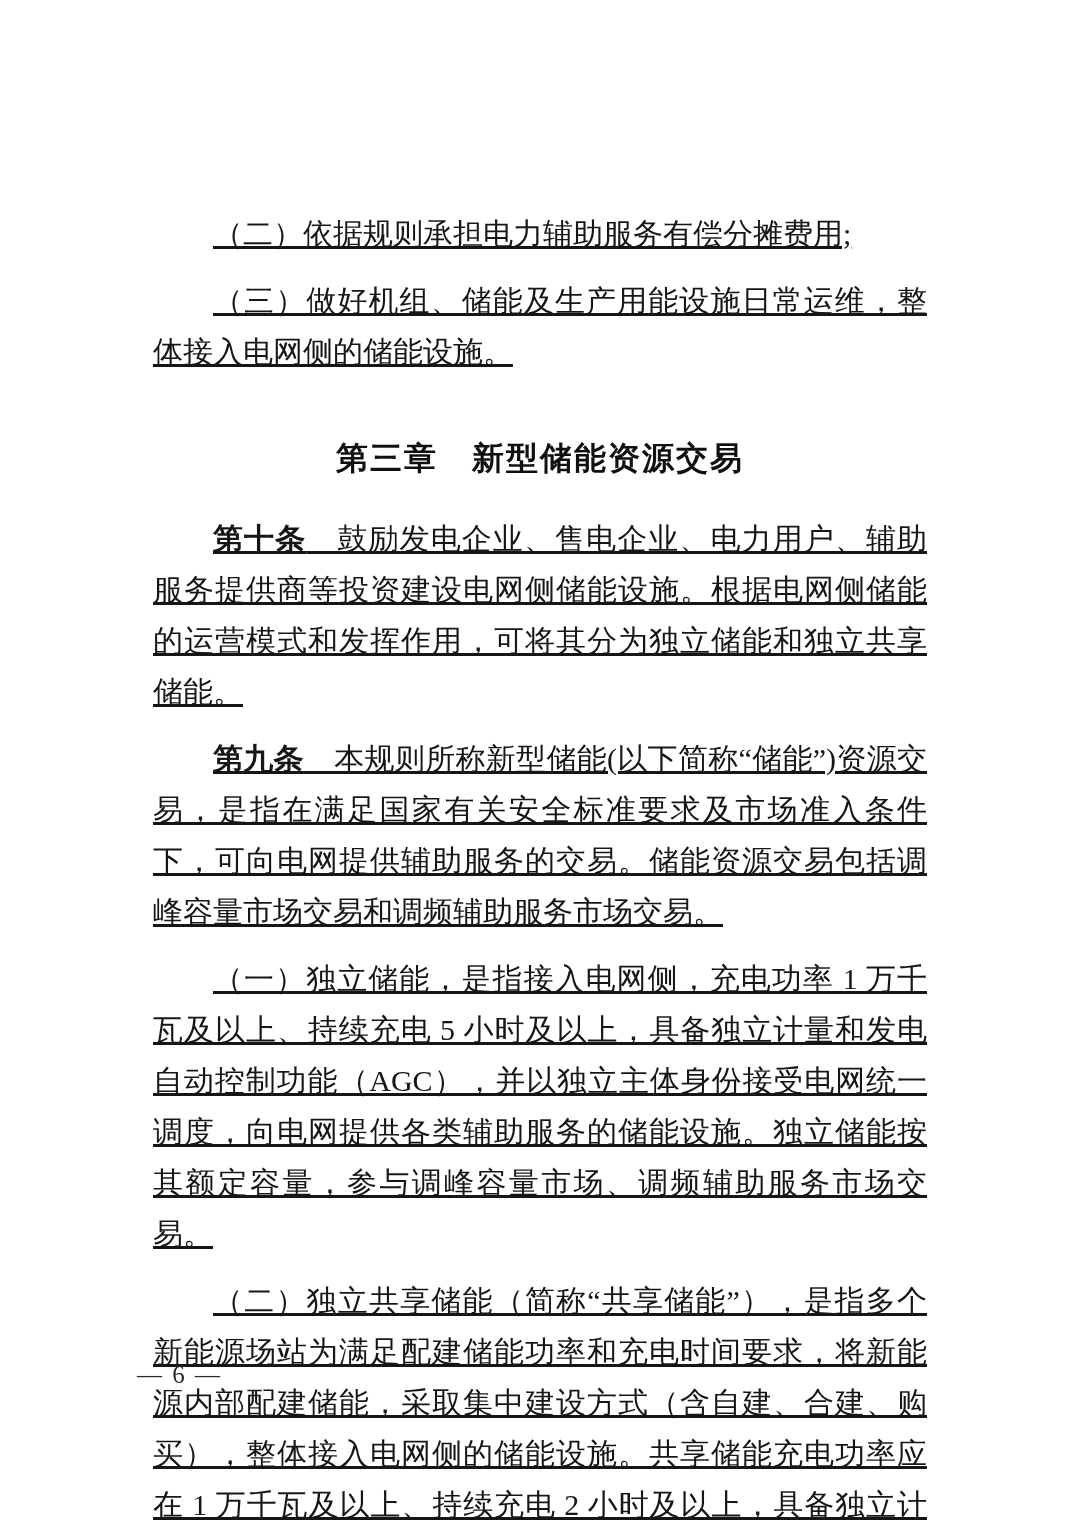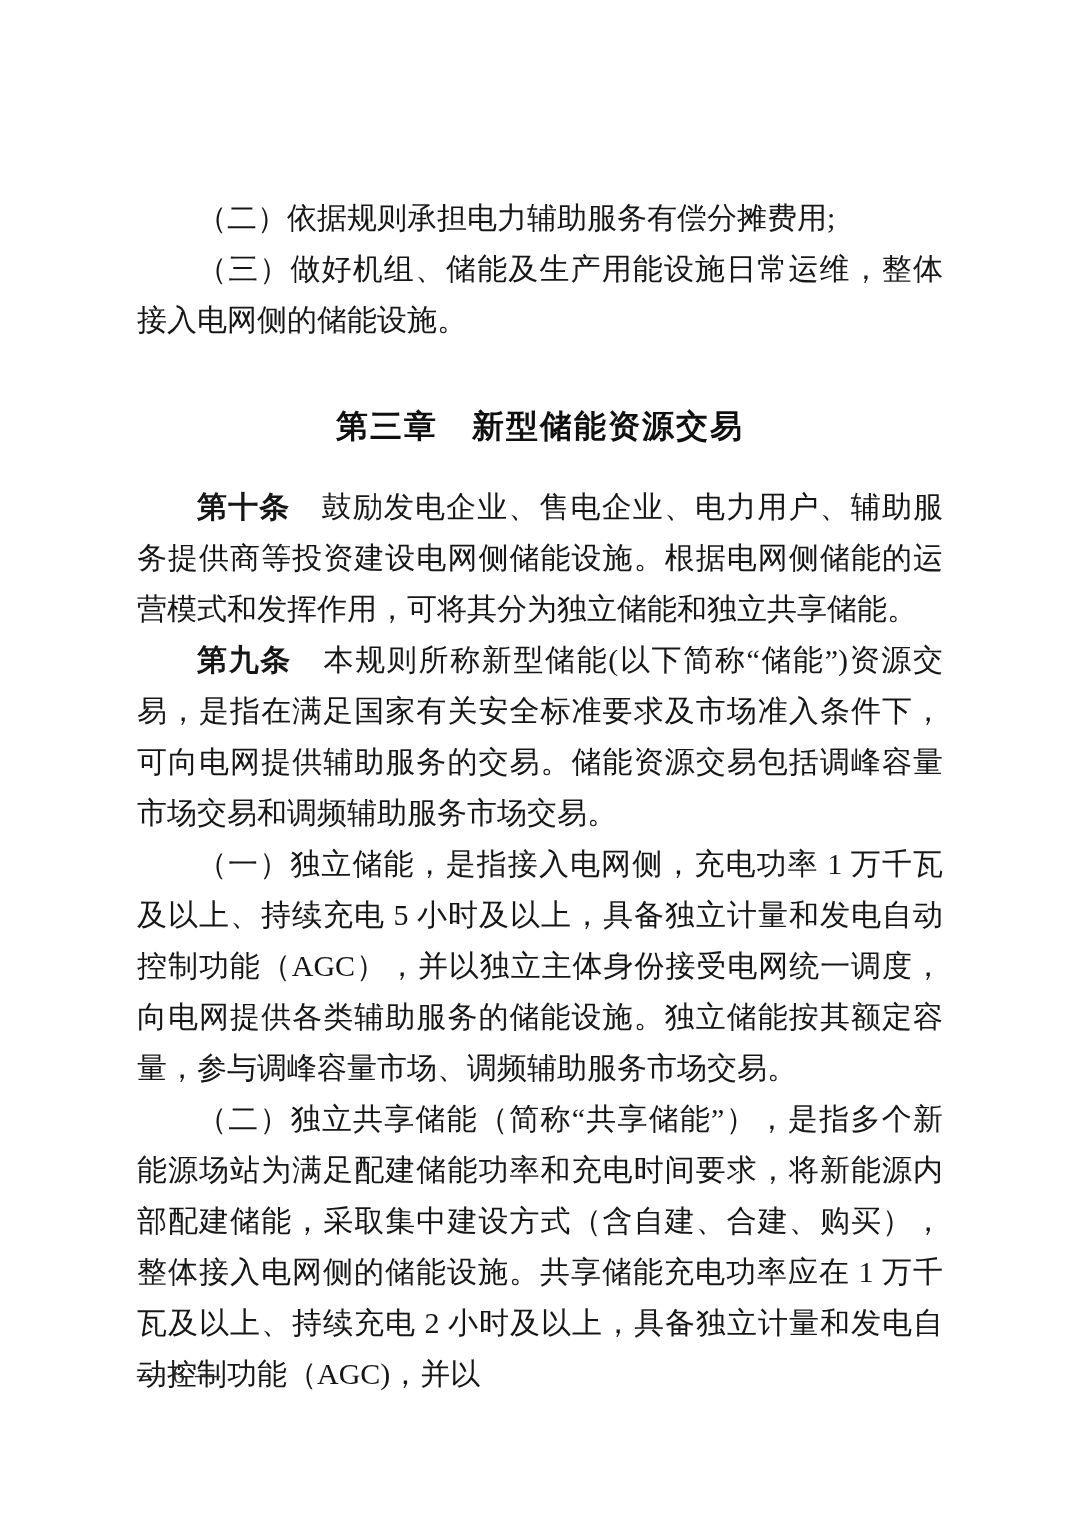--- a/index.html
+++ b/index.html
@@ -20,22 +20,23 @@
     position: absolute;
     top: 192px;
     left: 137px;
     width: 806px;
     font-size: 30px;
     line-height: 51px;
     text-align: justify;
     text-justify: inter-ideograph;
   }
   .content p {
-    margin: 0;
+    margin: 16px;
     text-indent: 2em;
+    text-decoration: underline;
   }
   .lead {
     font-family: "Liberation Sans", "DejaVu Sans", sans-serif;
     font-weight: 700;
   }
   .chapter {
     margin: 56px 0 29px 0;
     text-indent: 0 !important;
     text-align: center;
     font-family: "Liberation Sans", "DejaVu Sans", sans-serif;

